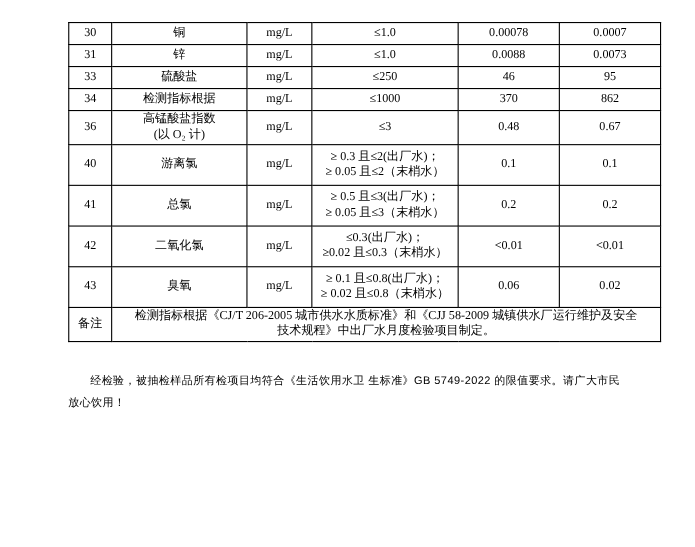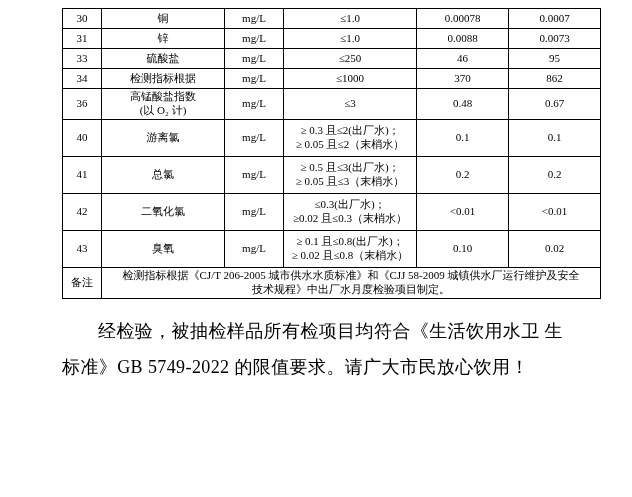--- a/index.html
+++ b/index.html
@@ -12,21 +12,21 @@
     height: 497px;
     font-family: "Liberation Serif", "DejaVu Serif", serif;
     color: #000000;
     overflow: hidden;
   }
   #page {
     position: relative;
     width: 632px;
     height: 393px;
     box-sizing: border-box;
-    padding: 8px 62px 0 62px;
+    padding: 20px 62px 0 62px;
   }
   table.report {
     border-collapse: collapse;
     width: 508px;
     table-layout: fixed;
   }
   table.report td {
     border: 1px solid #000000;
     font-size: 11px;
     line-height: 1.25;
@@ -56,26 +56,26 @@
   .note-label {
     width: 34px;
   }
   .note-body {
     text-align: left;
     padding: 3px 5px;
     line-height: 1.55;
     font-size: 11px;
   }
   .para {
-    margin-top: 14px;
-    font-size: 18px;
+    margin-top: 26px;
+    font-size: 10px;
     line-height: 2.05;
     text-indent: 2em;
     letter-spacing: 0.4px;
-    font-family: Liberation Serif, serif;
+    font-family: Liberation Sans, sans-serif;
   }
   .two-line {
     display: block;
   }
 </style>
 </head>
 <body>
 
 <div id="page">
 
@@ -172,21 +172,21 @@
       </tr>
 
       <tr class="row-xtall">
         <td class="c-no">43</td>
         <td class="c-item">臭氧</td>
         <td class="c-unit">mg/L</td>
         <td class="c-limit limit-cell">
           <span class="two-line">≥ 0.1 且≤0.8(出厂水)；</span>
           <span class="two-line">≥ 0.02 且≤0.8（末梢水）</span>
         </td>
-        <td class="c-v1">0.10</td>
+        <td class="c-v1">0.06</td>
         <td class="c-v2">0.02</td>
       </tr>
 
       <tr>
         <td class="note-label">备注</td>
         <td class="note-body" colspan="5">
           <span class="two-line">检测指标根据《CJ/T 206-2005 城市供水水质标准》和《CJJ 58-2009 城镇供水厂运行维护及安全</span>
           <span class="two-line">技术规程》中出厂水月度检验项目制定。</span>
         </td>
       </tr>

